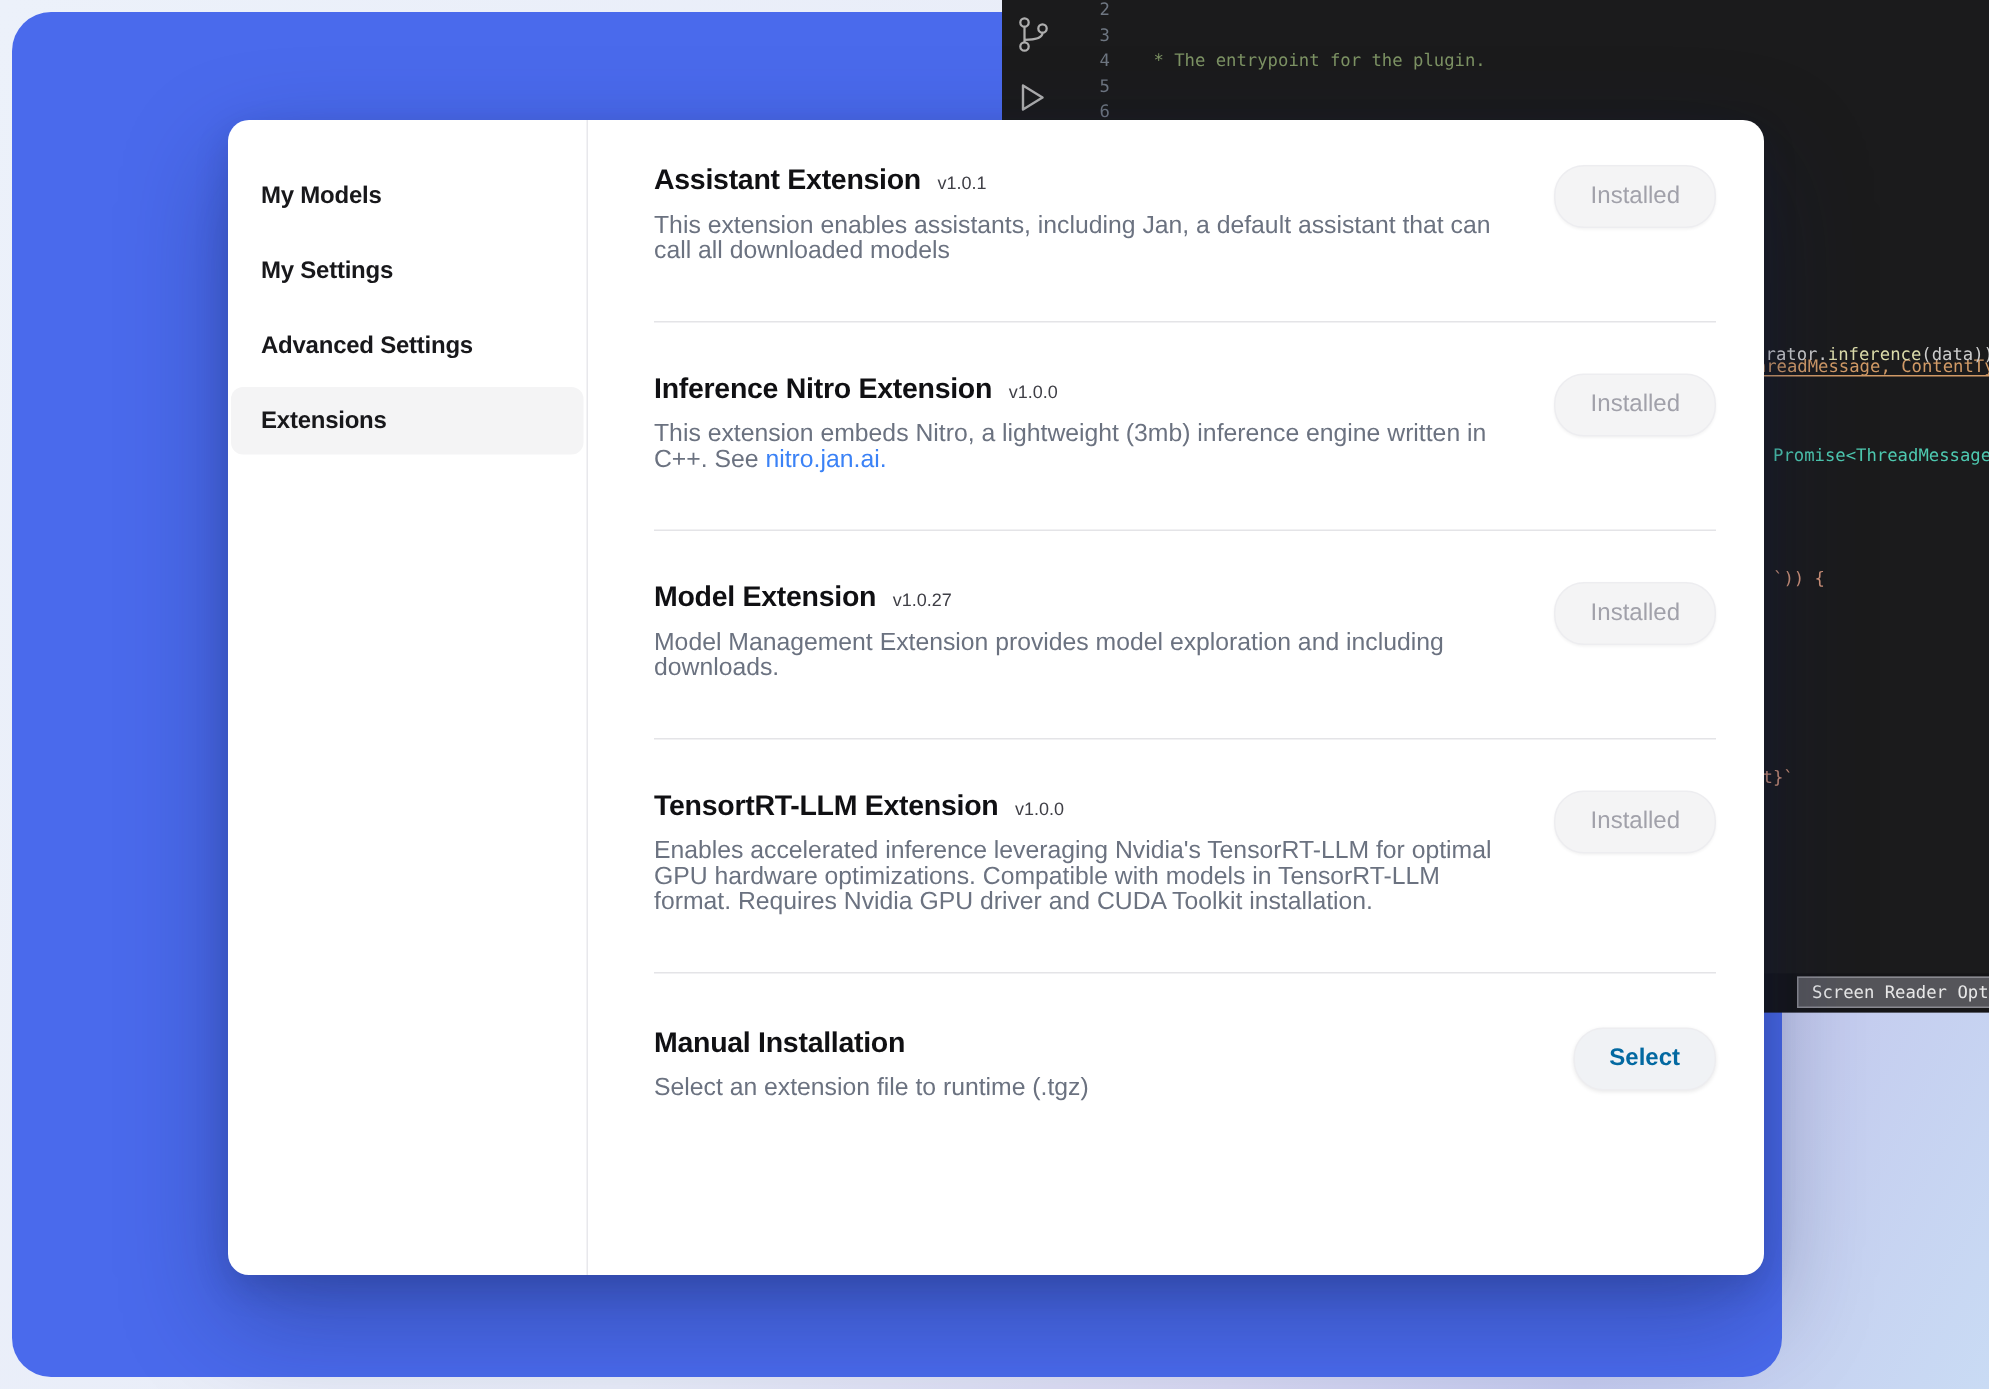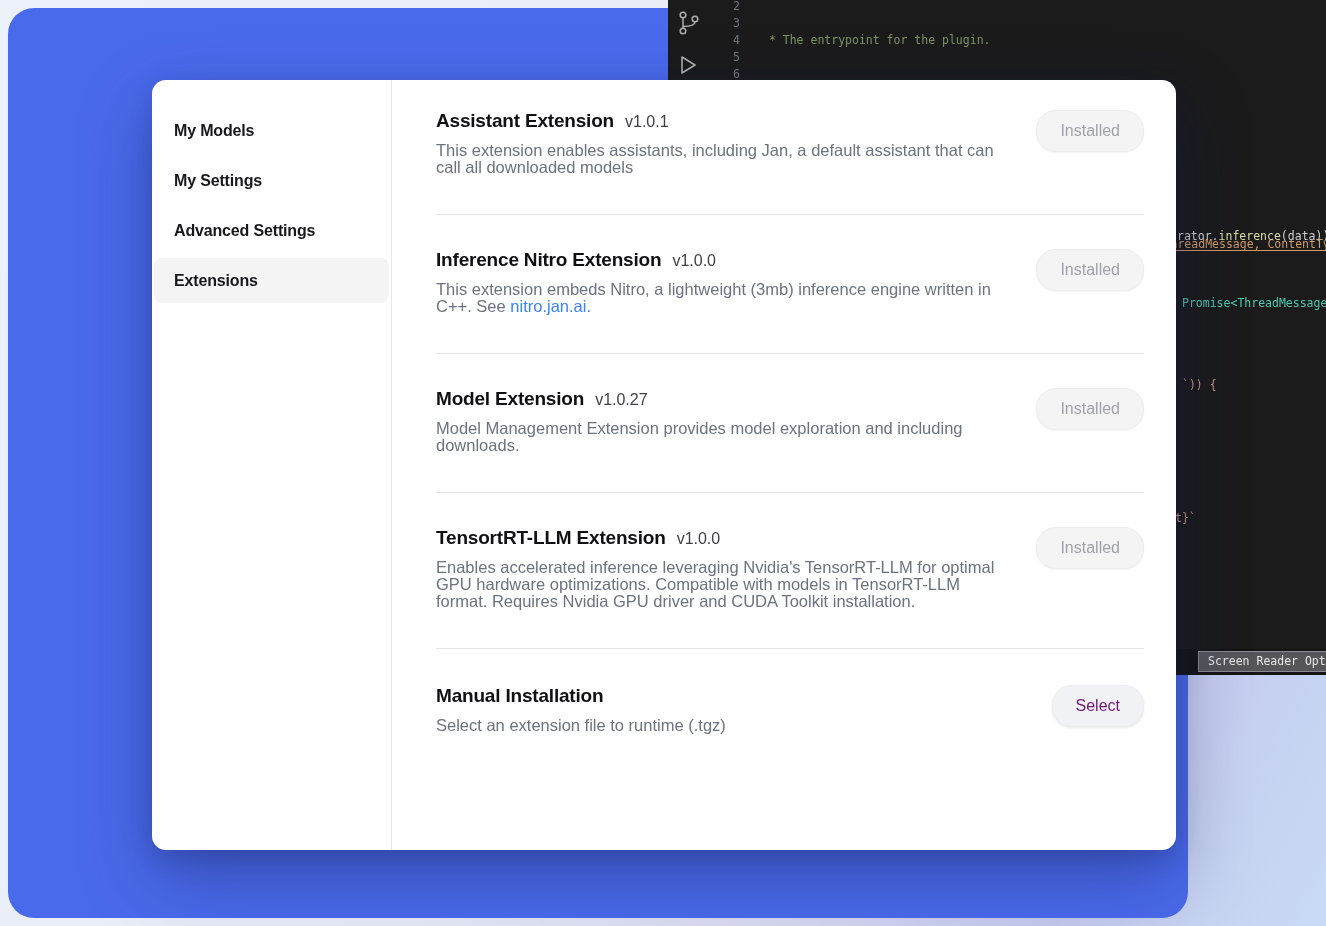--- a/index.html
+++ b/index.html
@@ -77,32 +77,32 @@
   .content { flex: 1; padding: 0 32px; }
   .ext-row {
     display: flex; justify-content: space-between; align-items: flex-start;
     padding: 34px 0 38px; border-bottom: 1px solid #e4e4e7; margin-left: 12px;
   }
   .ext-row.first { padding-top: 30px; }
   .ext-row.last  { border-bottom: none; padding: 36px 0 24px; }
   .ext-info { width: 575px; }
   .ext-title { display: flex; align-items: baseline; gap: 11px; }
   .ext-name { font-size: 19px; font-weight: 700; color: #101013; letter-spacing: -0.01em; }
-  .ext-ver  { font-size: 16px; font-weight: 400; color: #3f3f46; }
+  .ext-ver  { font-size: 12px; font-weight: 400; color: #3f3f46; }
   .ext-desc { margin-top: 10px; font-size: 16.5px; line-height: 17px; color: #6b7280; }
   .ext-desc a, .desc-link { color: #3b82f6; text-decoration: none; cursor: pointer; }
   .btn {
     height: 42px; padding: 0 23px; border-radius: 20px;
     border: 1px solid #ededf0; background: #f4f4f5;
     font-family: inherit; font-size: 16px; font-weight: 500; color: #a1a1aa;
     box-shadow: 0 1px 2px rgba(0,0,0,0.05);
     display: inline-flex; align-items: center; flex-shrink: 0;
   }
   .btn-select {
-    color: #701a75; font-weight: 400; background: #f0f2f5; cursor: pointer;
+    color: #0369a1; font-weight: 700; background: #f0f2f5; cursor: pointer;
     box-shadow: 0 1px 3px rgba(0,0,0,0.09);
   }
 </style>
 </head>
 <body>
 
 <div>
 
   <div class="blue-panel"></div>
 

